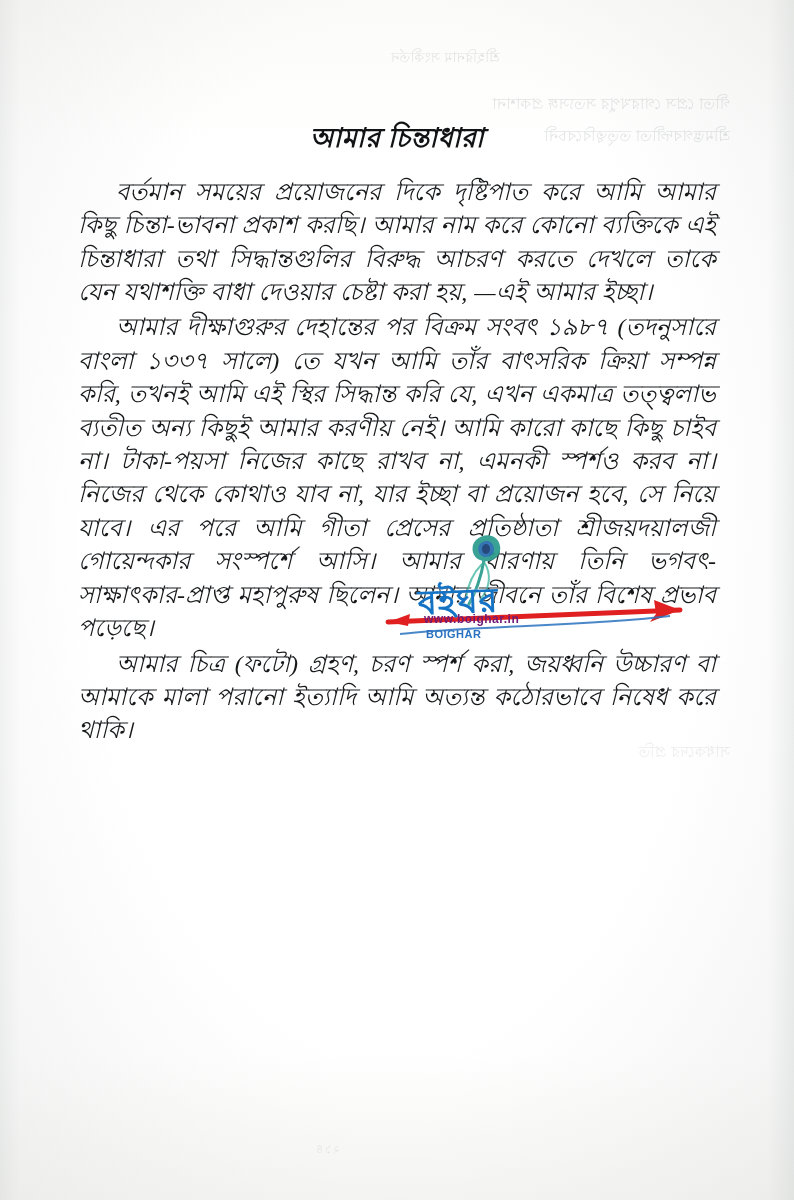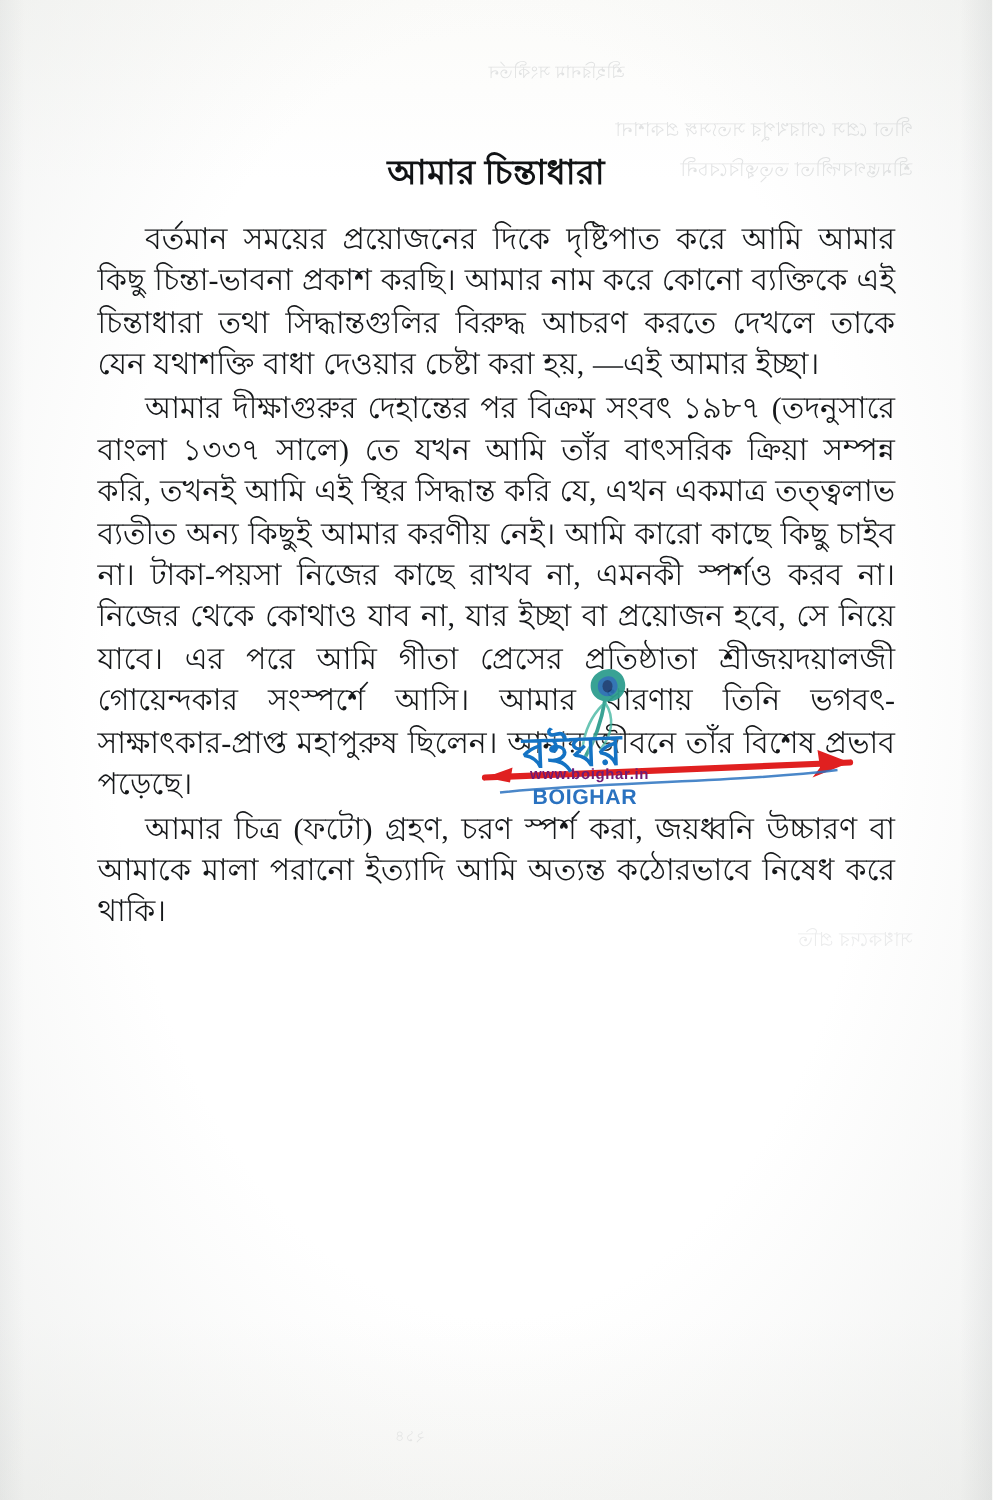--- a/index.html
+++ b/index.html
@@ -60,20 +60,21 @@
   .bleed-l1 { top: 92px; left: 70px; width: 660px; }
   .bleed-l2 { top: 124px; left: 70px; width: 660px; }
   .bleed-l3 { top: 740px; left: 430px; width: 300px; opacity: 0.28; }
   .bleed-l4 { top: 1140px; left: 220px; width: 120px; opacity: 0.30; font-size: 12px; }
 
   .content {
     position: absolute;
     left: 78px;
     top: 104px;
     width: 638px;
+    font-style: italic;
   }
 
   .title {
     text-align: center;
     font-size: 27px;
     font-weight: bold;
     color: #111315;
     letter-spacing: 0.5px;
     margin-bottom: 20px;
     line-height: 1.25;
@@ -126,21 +127,21 @@
     color: #701a75;
     letter-spacing: 0.5px;
     white-space: nowrap;
     margin-left: 36px;
   }
   .wm-sub2 {
     position: absolute;
     left: 46px;
     top: 98px;
     font-family: "Liberation Sans", sans-serif;
-    font-size: 17px;
+    font-size: 11px;
     font-weight: bold;
     color: #2a72c0;
     letter-spacing: 0.5px;
     white-space: nowrap;
   }
 
   
   .edge-shadow {
     position: absolute;
     top: 0; right: 0;

